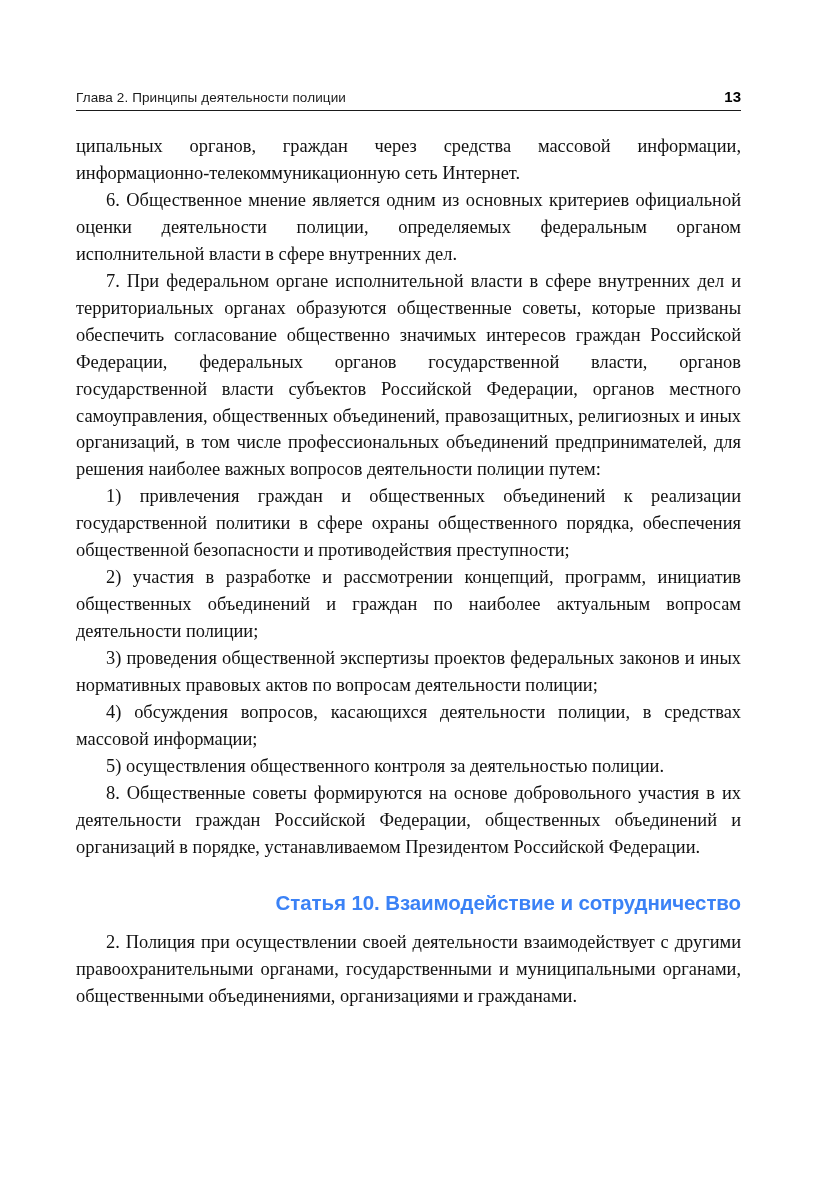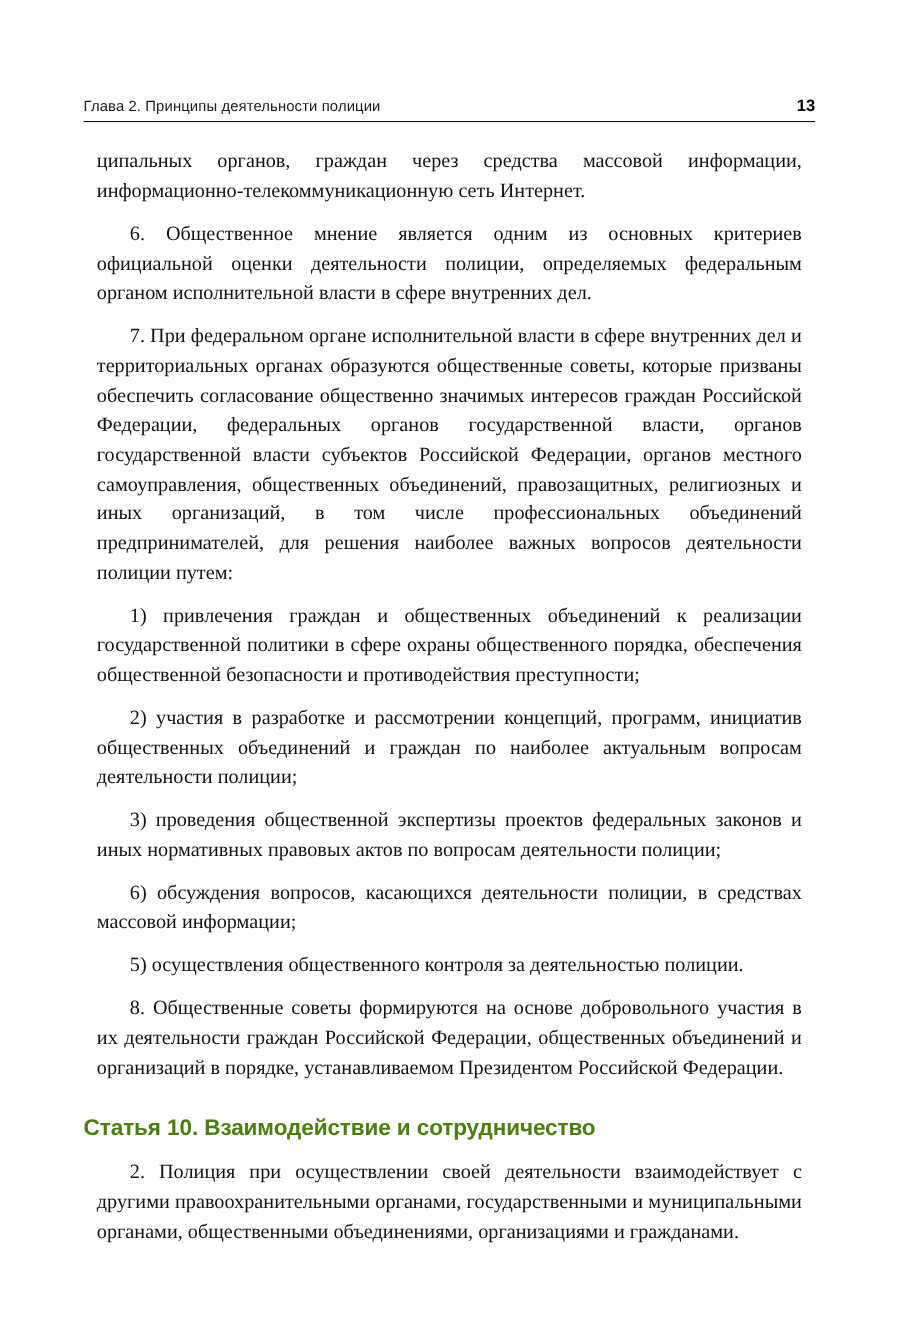--- a/index.html
+++ b/index.html
@@ -35,62 +35,63 @@
     color: #1a1a1a;
   }
   .running-head-page {
     font-family: "Liberation Sans", sans-serif;
     font-size: 15px;
     font-weight: bold;
     color: #000000;
     text-align: right;
   }
   .body-text p {
-    margin: 12px;
+    margin: 0;
     font-size: 18.4px;
     line-height: 1.465;
     text-align: justify;
     text-justify: inter-word;
     color: #111111;
     hyphens: manual;
   }
   .body-text p.indent {
     text-indent: 30px;
   }
   .body-text p.noindent {
     text-indent: 0;
   }
   .section-heading {
     font-family: "Liberation Sans", sans-serif;
     font-weight: bold;
     font-size: 20.5px;
-    color: #4d7c0f;
+    color: #3b82f6;
     margin: 30px 0 14px 0;
     text-indent: 0;
     letter-spacing: -0.1px;
+    text-align: right;
   }
 </style>
 </head>
 <body>
 
 <div class="page">
 
   <div class="running-head">
     <div class="running-head-title">Глава 2. Принципы деятельности полиции</div>
     <div class="running-head-page">13</div>
   </div>
 
   <div class="body-text">
     <p class="noindent">ципальных органов, граждан через средства массовой информации, информационно-телекоммуникационную сеть Интернет.</p>
     <p class="indent">6. Общественное мнение является одним из основных критериев официальной оценки деятельности полиции, определяемых федеральным органом исполнительной власти в сфере внутренних дел.</p>
     <p class="indent">7. При федеральном органе исполнительной власти в сфере внутренних дел и территориальных органах образуются общественные советы, которые призваны обеспечить согласование общественно значимых интересов граждан Российской Федерации, федеральных органов государственной власти, органов государственной власти субъектов Российской Федерации, органов местного самоуправления, общественных объединений, правозащитных, религиозных и иных организаций, в том числе профессиональных объединений предпринимателей, для решения наиболее важных вопросов деятельности полиции путем:</p>
     <p class="indent">1) привлечения граждан и общественных объединений к реализации государственной политики в сфере охраны общественного порядка, обеспечения общественной безопасности и противодействия преступности;</p>
     <p class="indent">2) участия в разработке и рассмотрении концепций, программ, инициатив общественных объединений и граждан по наиболее актуальным вопросам деятельности полиции;</p>
     <p class="indent">3) проведения общественной экспертизы проектов федеральных законов и иных нормативных правовых актов по вопросам деятельности полиции;</p>
-    <p class="indent">6) обсуждения вопросов, касающихся деятельности полиции, в средствах массовой информации;</p>
+    <p class="indent">4) обсуждения вопросов, касающихся деятельности полиции, в средствах массовой информации;</p>
     <p class="indent">5) осуществления общественного контроля за деятельностью полиции.</p>
     <p class="indent">8. Общественные советы формируются на основе добровольного участия в их деятельности граждан Российской Федерации, общественных объединений и организаций в порядке, устанавливаемом Президентом Российской Федерации.</p>
 
     <div class="section-heading">Статья 10. Взаимодействие и сотрудничество</div>
 
     <p class="indent">2. Полиция при осуществлении своей деятельности взаимодействует с другими правоохранительными органами, государственными и муниципальными органами, общественными объединениями, организациями и гражданами.</p>
   </div>
 
 </div>
 

